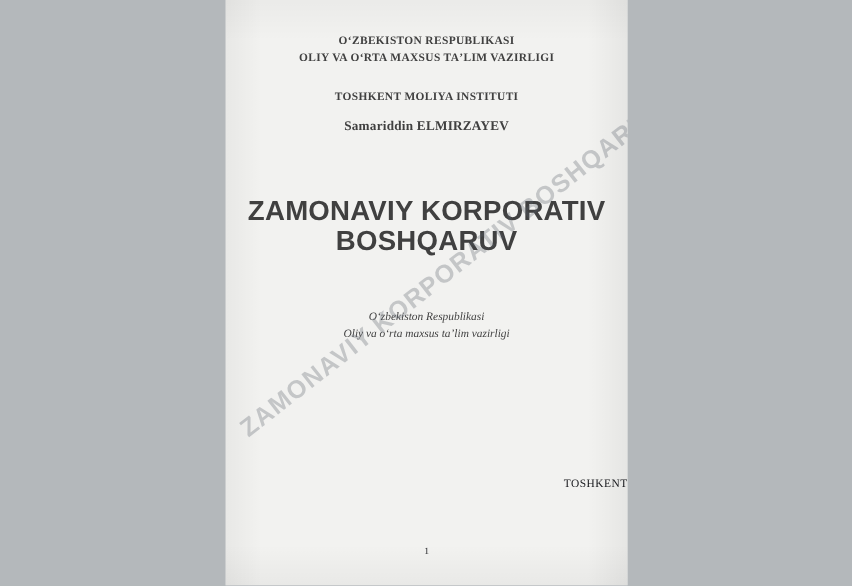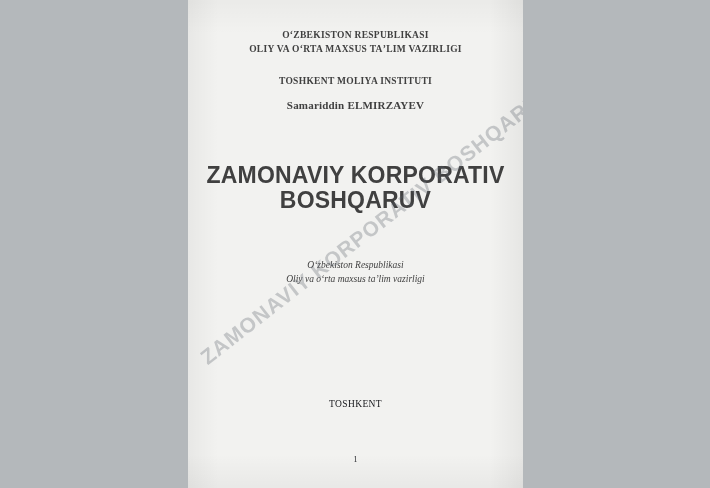--- a/index.html
+++ b/index.html
@@ -93,21 +93,21 @@
     font-size: 9.5px;
     line-height: 14px;
   }
 
   .imprint {
     position: absolute;
     left: 0;
     right: 0;
     top: 398px;
     z-index: 2;
-    text-align: center;
+    text-align: right;
     font-family: "Liberation Serif", serif;
     font-size: 9.5px;
     line-height: 13.5px;
     letter-spacing: 0.4px;
     color: #15161a;
   }
 
   .page-number {
     position: absolute;
     left: 0;

